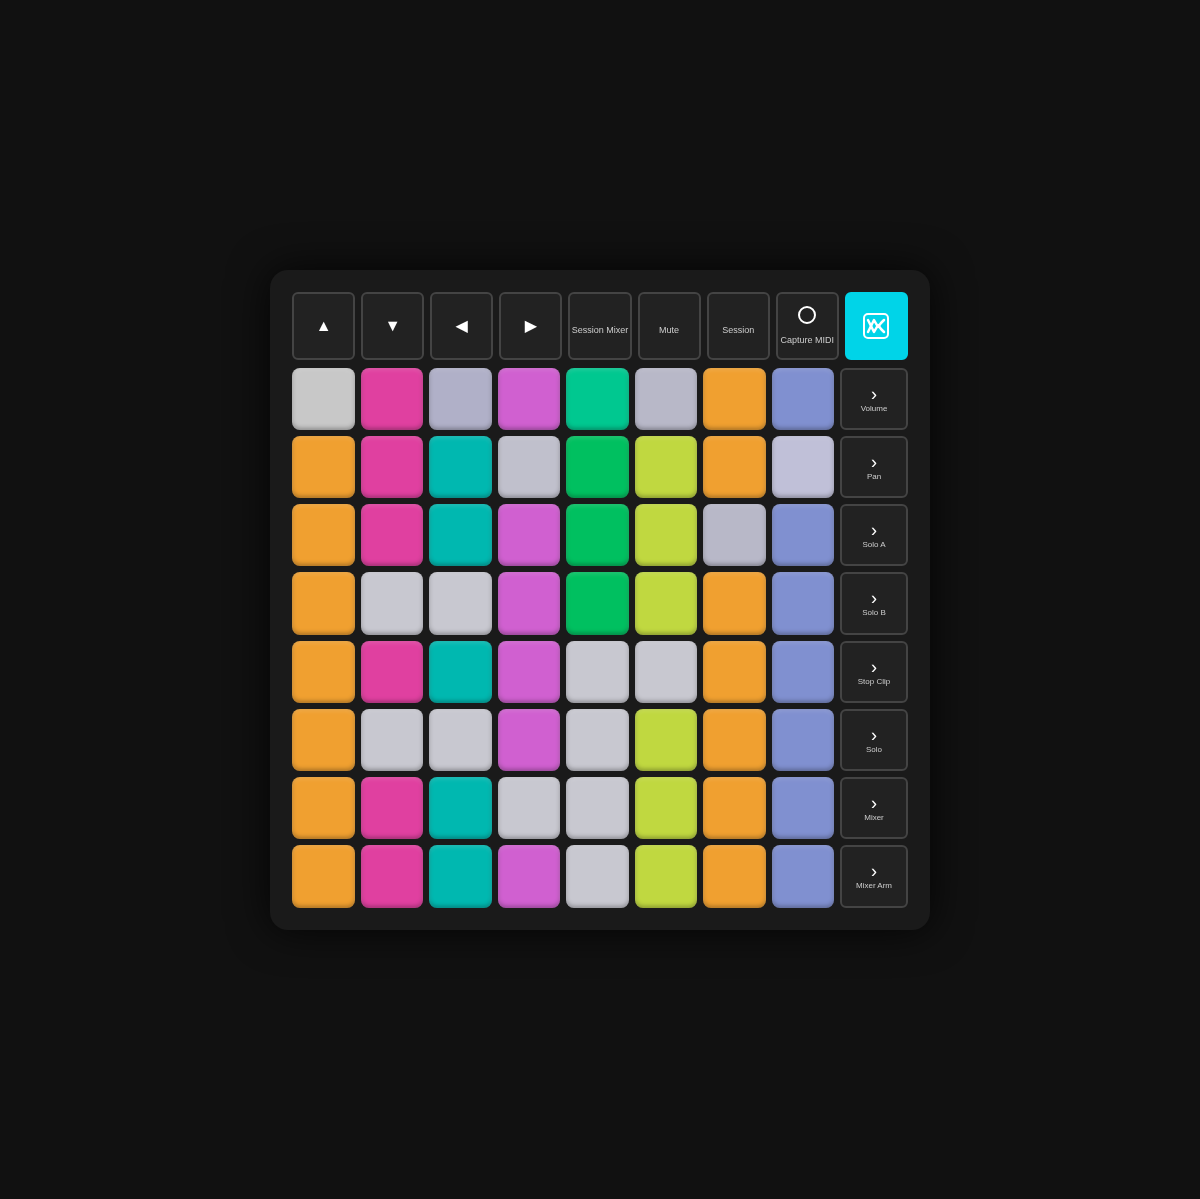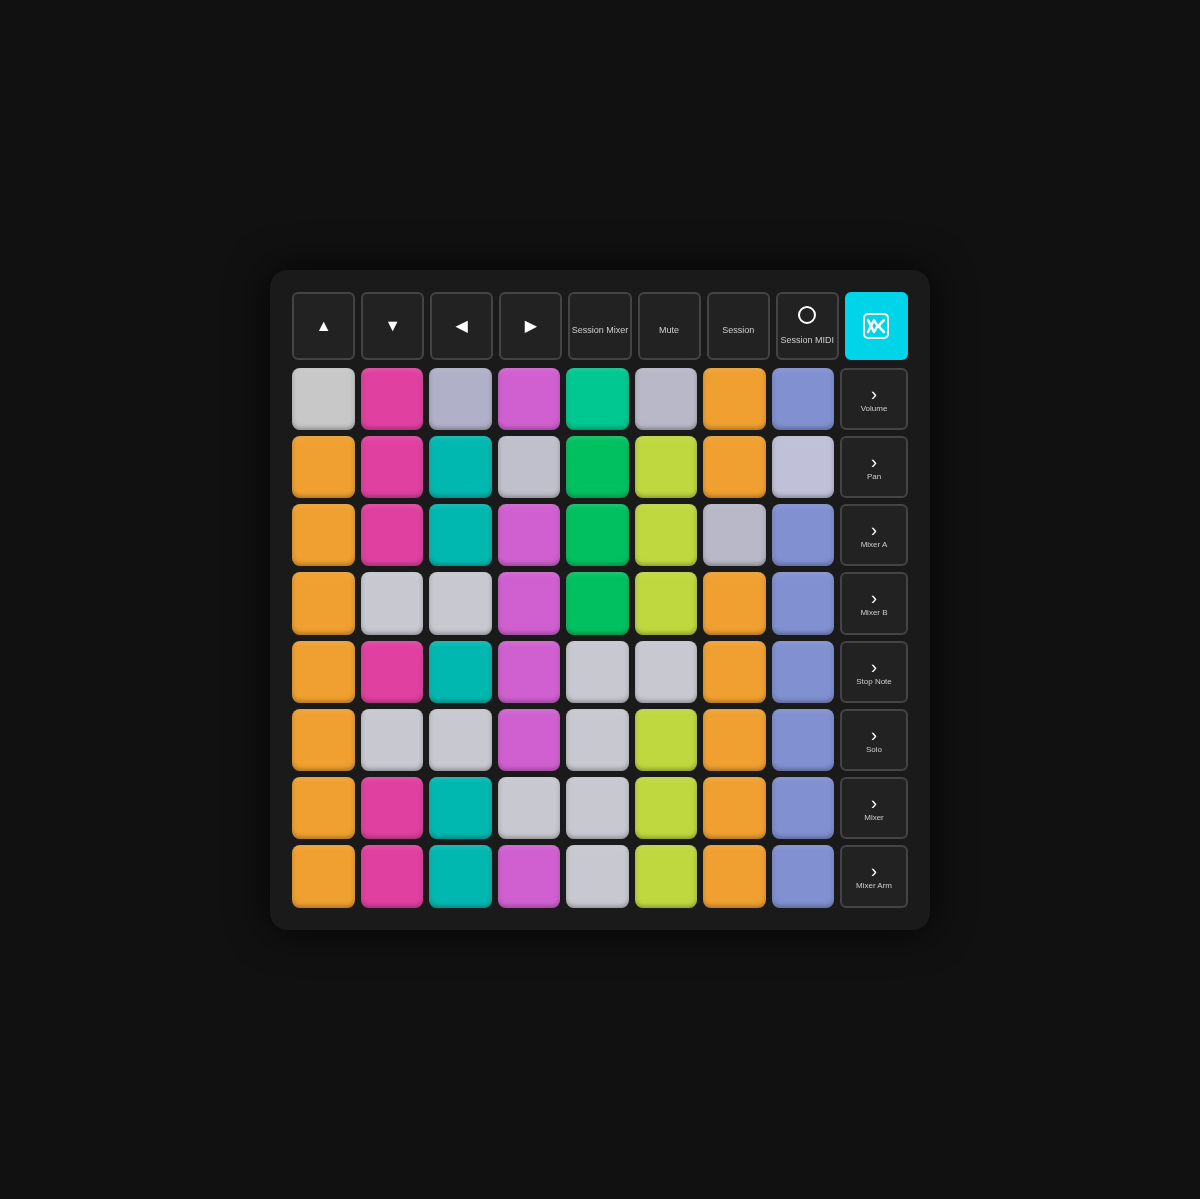--- a/index.html
+++ b/index.html
@@ -140,21 +140,21 @@
     <div class="top-btn">
       <span class="btn-label">Mute</span>
     </div>
 
     <div class="top-btn">
       <span class="btn-label">Session</span>
     </div>
 
     <div class="top-btn">
       <div class="circle-icon"></div>
-      <span class="btn-label">Session MIDI</span>
+      <span class="btn-label">Capture MIDI</span>
     </div>
 
     <div class="top-btn active-cyan">
       <svg width="32" height="32" viewBox="0 0 32 32">
         <rect x="4" y="4" width="24" height="24" rx="4" fill="none" stroke="white" stroke-width="2"></rect>
         <path d="M8 22 L14 10 L18 17 L21 13 L24 10" stroke="white" stroke-width="2.5" fill="none" stroke-linejoin="round" stroke-linecap="round"></path>
         <path d="M8 10 L14 22 L18 15 L21 19 L24 22" stroke="white" stroke-width="2.5" fill="none" stroke-linejoin="round" stroke-linecap="round"></path>
       </svg>
     </div>
   </div>
@@ -230,29 +230,29 @@
     <div class="side-btn">
     <span class="arrow-icon">›</span>
     <span class="btn-label">Volume</span>
   </div>
         <div class="side-btn">
     <span class="arrow-icon">›</span>
     <span class="btn-label">Pan</span>
   </div>
         <div class="side-btn">
     <span class="arrow-icon">›</span>
-    <span class="btn-label">Mixer A</span>
-  </div>
-        <div class="side-btn">
-    <span class="arrow-icon">›</span>
-    <span class="btn-label">Mixer B</span>
-  </div>
-        <div class="side-btn">
-    <span class="arrow-icon">›</span>
-    <span class="btn-label">Stop Note</span>
+    <span class="btn-label">Solo A</span>
+  </div>
+        <div class="side-btn">
+    <span class="arrow-icon">›</span>
+    <span class="btn-label">Solo B</span>
+  </div>
+        <div class="side-btn">
+    <span class="arrow-icon">›</span>
+    <span class="btn-label">Stop Clip</span>
   </div>
         <div class="side-btn">
     <span class="arrow-icon">›</span>
     <span class="btn-label">Solo</span>
   </div>
         <div class="side-btn">
     <span class="arrow-icon">›</span>
     <span class="btn-label">Mixer</span>
   </div>
         <div class="side-btn">

